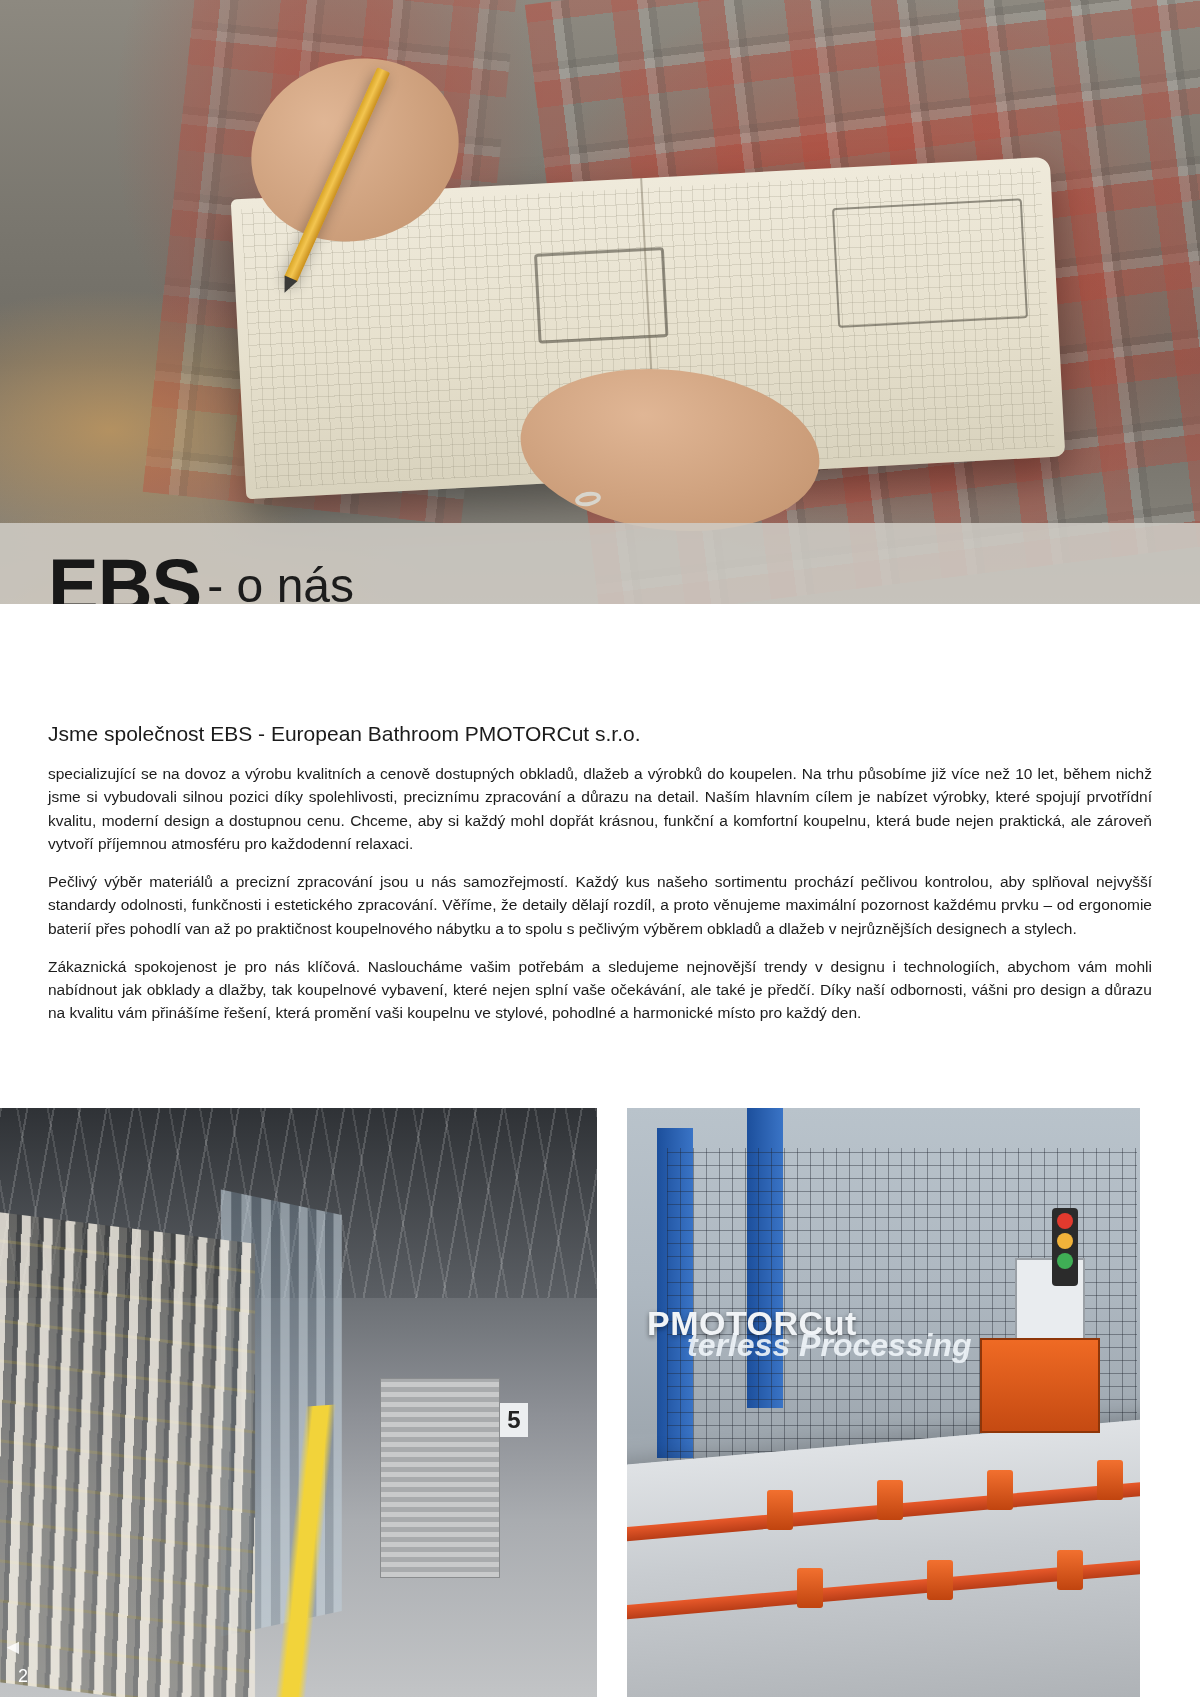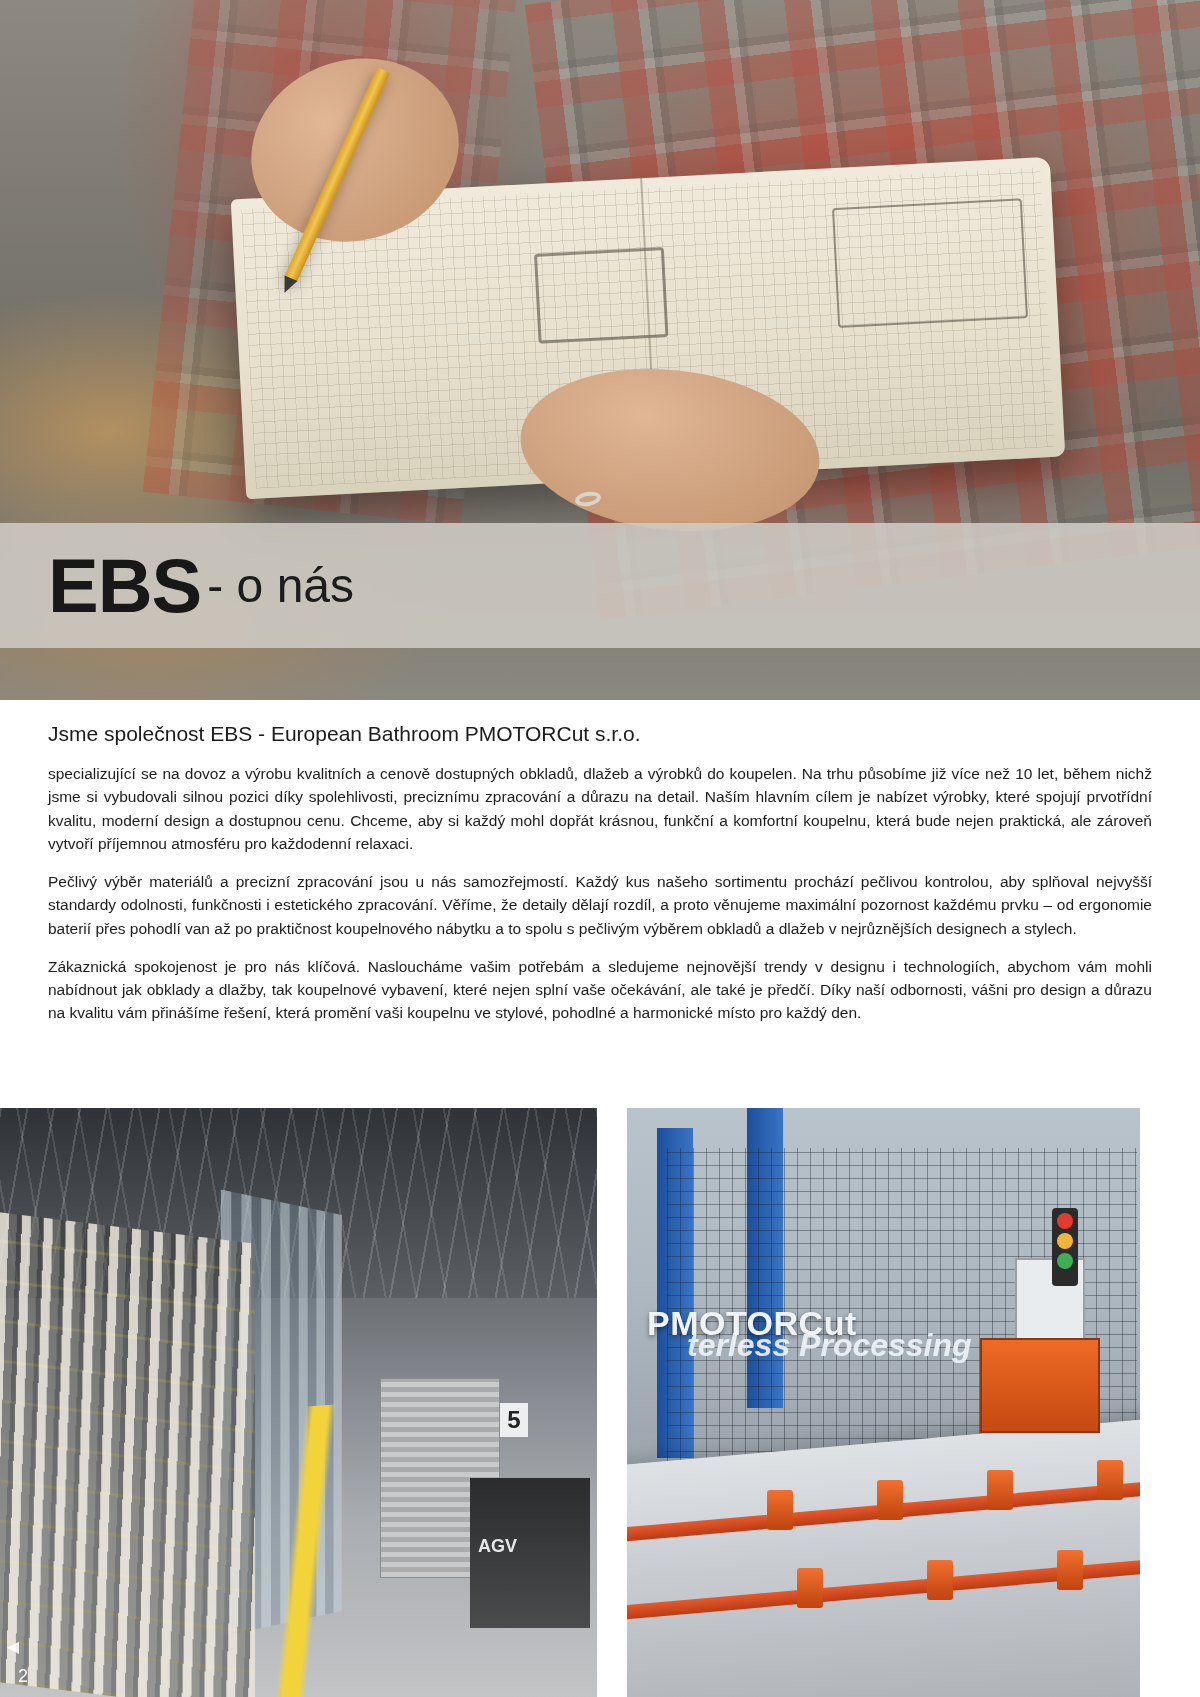--- a/index.html
+++ b/index.html
@@ -14,21 +14,21 @@
     position: relative;
     width: 1200px;
     height: 1697px;
     background: #ffffff;
   }
 
   
   .hero {
     position: relative;
     width: 1200px;
-    height: 700px;
+    height: 604px;
     overflow: hidden;
     background: #d946ef;
   }
   .hero-photo {
     position: absolute;
     inset: 0;
     background:
       
       radial-gradient(ellipse 360px 200px at 110px 430px, rgba(190,150,95,0.85), rgba(150,115,70,0) 70%),
       radial-gradient(ellipse 420px 160px at 150px 620px, rgba(170,135,90,0.8), rgba(140,110,70,0) 72%),
@@ -330,23 +330,20 @@
 
   <div class="photos">
 
     <div class="photo left">
       <div class="factory-left"></div>
       <div class="ceiling"></div>
       <div class="pipes"></div>
       <div class="hoses"></div>
       <div class="machine-grey"></div>
       <div class="num5">5</div>
-      <div class="agv">
-        <div class="agv-label">AGV</div>
-      </div>
       <div class="floor-line"></div>
     </div>
 
     <div class="photo right">
       <div class="factory-right"></div>
       <div class="blue-frame"></div>
       <div class="blue-frame f2"></div>
       <div class="mesh"></div>
 
       <div class="machine-text">PMOTORCut</div>

